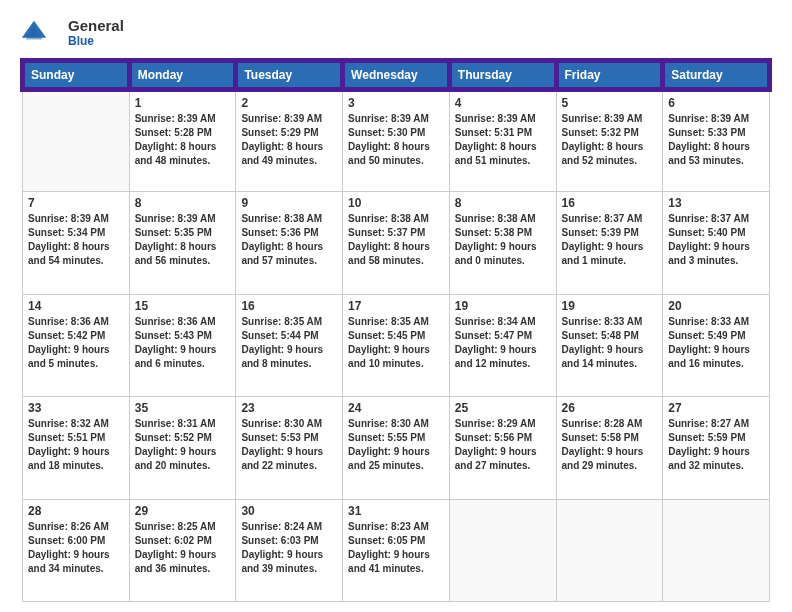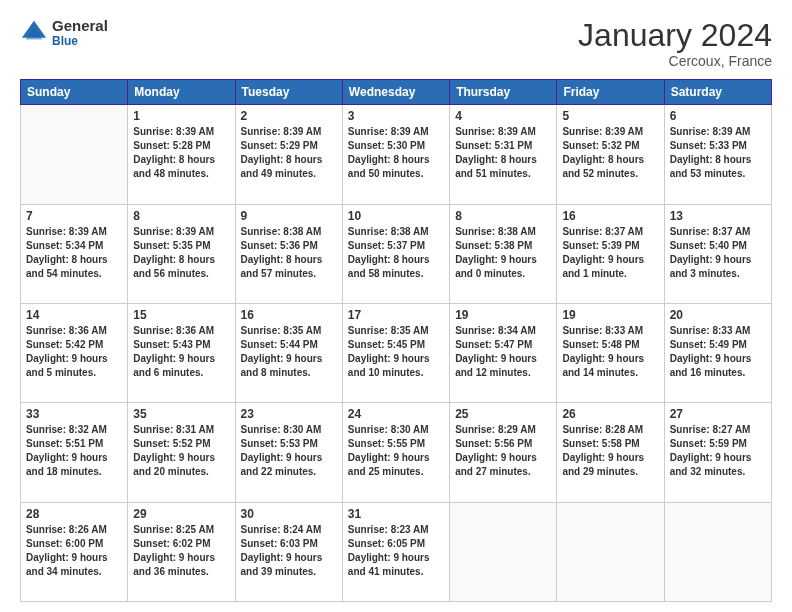--- a/index.html
+++ b/index.html
@@ -19,21 +19,21 @@
     }
     .header {
       display: flex;
       justify-content: space-between;
       align-items: flex-start;
       margin-bottom: 10px;
     }
     .logo {
       display: flex;
       align-items: center;
-      gap: 4px;
+      gap: 20px;
     }
     .logo-text {
       display: flex;
       flex-direction: column;
       line-height: 1.1;
     }
     .logo-general {
       font-size: 15px;
       font-weight: bold;
       color: #333;
@@ -65,21 +65,21 @@
       border-collapse: collapse;
       flex: 1;
     }
     th {
       background-color: #2a6db5;
       color: white;
       font-size: 12px;
       font-weight: bold;
       padding: 5px 6px;
       text-align: left;
-      border: 1px solid #4c1d95;
+      border: 5px solid #4c1d95;
     }
     td {
       border: 1px solid #ccc;
       vertical-align: top;
       padding: 4px 5px;
       font-size: 10.5px;
       color: #333;
       width: 14.28%;
       height: 88px;
       background: #fff;
@@ -107,24 +107,20 @@
   <div class="header">
     <div class="logo">
       <svg class="logo-icon" viewBox="0 0 30 30" xmlns="http://www.w3.org/2000/svg">
         <polygon points="15,2 28,20 2,20" fill="#2a6db5"></polygon>
         <polygon points="15,8 24,22 6,22" fill="#1a5fa8" opacity="0.5"></polygon>
       </svg>
       <div class="logo-text">
         <span class="logo-general">General</span>
         <span class="logo-blue">Blue</span>
       </div>
-    </div>
-    <div class="title-area">
-      <div class="month-title">January 2024</div>
-      <div class="location">Cercoux, France</div>
     </div>
   </div>
 
   <table>
     <thead>
       <tr>
         <th><span>Sunday</span></th>
         <th><span>Monday</span></th>
         <th><span>Tuesday</span></th>
         <th><span>Wednesday</span></th>

